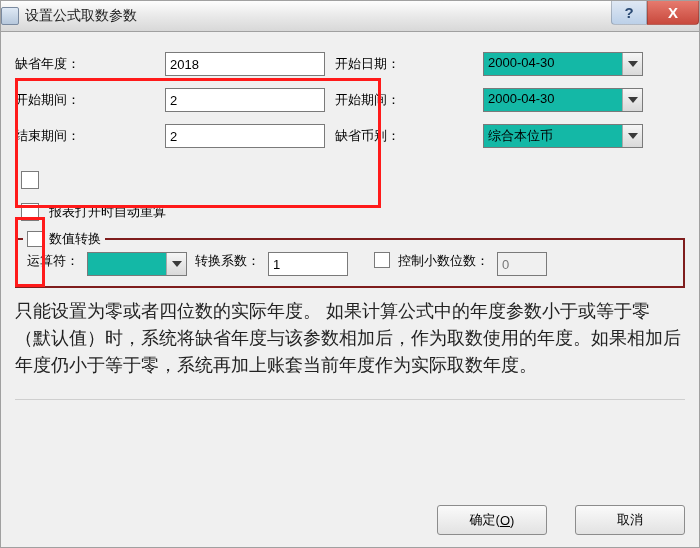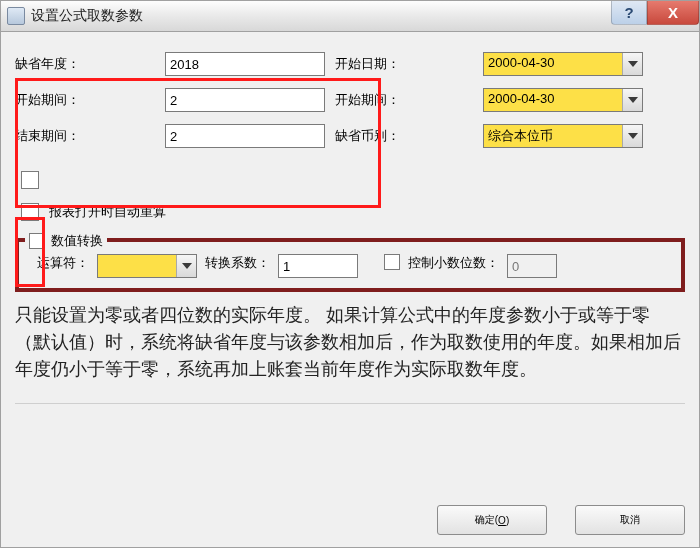--- a/index.html
+++ b/index.html
@@ -13,21 +13,20 @@
     position: relative;
   }
 
   
   .titlebar {
     height: 32px;
     background: linear-gradient(to bottom, #fdfdfd 0%, #e9e9e9 50%, #d8d8d8 100%);
     border: 1px solid #a0a0a0;
     display: flex;
     align-items: center;
-    padding-left: 6px;
     position: relative;
   }
   .titlebar .icon {
     width: 18px; height: 18px;
     background: linear-gradient(#dfe9f5,#b7c8dc);
     border: 1px solid #7a8aa0;
     border-radius: 2px;
     margin-right: 6px;
   }
   .titlebar .title { font-size: 14px; color: #1c1c1c; }
@@ -75,21 +74,21 @@
     width: 160px;
   }
   .txt {
     width: 100%; height: 24px;
     background: #fff; border: 1px solid #7a7a7a;
     padding: 0 4px; font-size: 13px;
     font-family: inherit;
   }
   .combo {
     display: flex; width: 160px; height: 24px;
-    border: 1px solid #7a7a7a; background: #fde047; gap: 36px;
+    border: 1px solid #7a7a7a; background: #14b8a6; gap: 36px;
   }
   .combo .val { flex: 1; padding: 2px 4px; }
   .combo .arrow {
     width: 20px; background: linear-gradient(#f6f6f6,#d9d9d9);
     border-left: 1px solid #a9a9a9;
     display: flex; align-items: center; justify-content: center;
   }
   .tri-down {
     width: 0; height: 0;
     border-left: 5px solid transparent;
@@ -118,23 +117,23 @@
     padding-left: 6px;
   }
   .chk {
     width: 18px; height: 18px;
     background: #fff; border: 1px solid #7a7a7a;
     display: inline-block;
     flex-shrink: 0;
   }
 
   .group {
-    border: 4px solid #7f1d1d;
+    border: 2px solid #7f1d1d;
     margin: 10px 0 6px 0;
-    padding: 12px 10px 10px 18px;
+    padding: 12px 10px 10px 10px;
     position: relative;
     background: #f0f0f0;
   }
   .group-title {
     position: absolute;
     top: -10px; left: 6px;
     background: #f0f0f0;
     padding: 0 4px;
     display: flex; align-items: center; gap: 6px;
     font-size: 13px;
@@ -157,21 +156,21 @@
     position: absolute;
     right: 14px; bottom: 12px;
     display: flex; gap: 28px;
   }
   .btn {
     min-width: 110px; height: 30px;
     background: linear-gradient(#fafafa,#e2e2e2);
     border: 1px solid #8c8c8c;
     border-radius: 3px;
     display: flex; align-items: center; justify-content: center;
-    font-size: 10px;
+    font-size: 13px;
     padding: 0 16px;
   }
   .hr {
     height: 1px; background: #cfcfcf; margin-top: 20px;
   }
   .u { text-decoration: underline; }
 </style>
 </head>
 <body>
 

